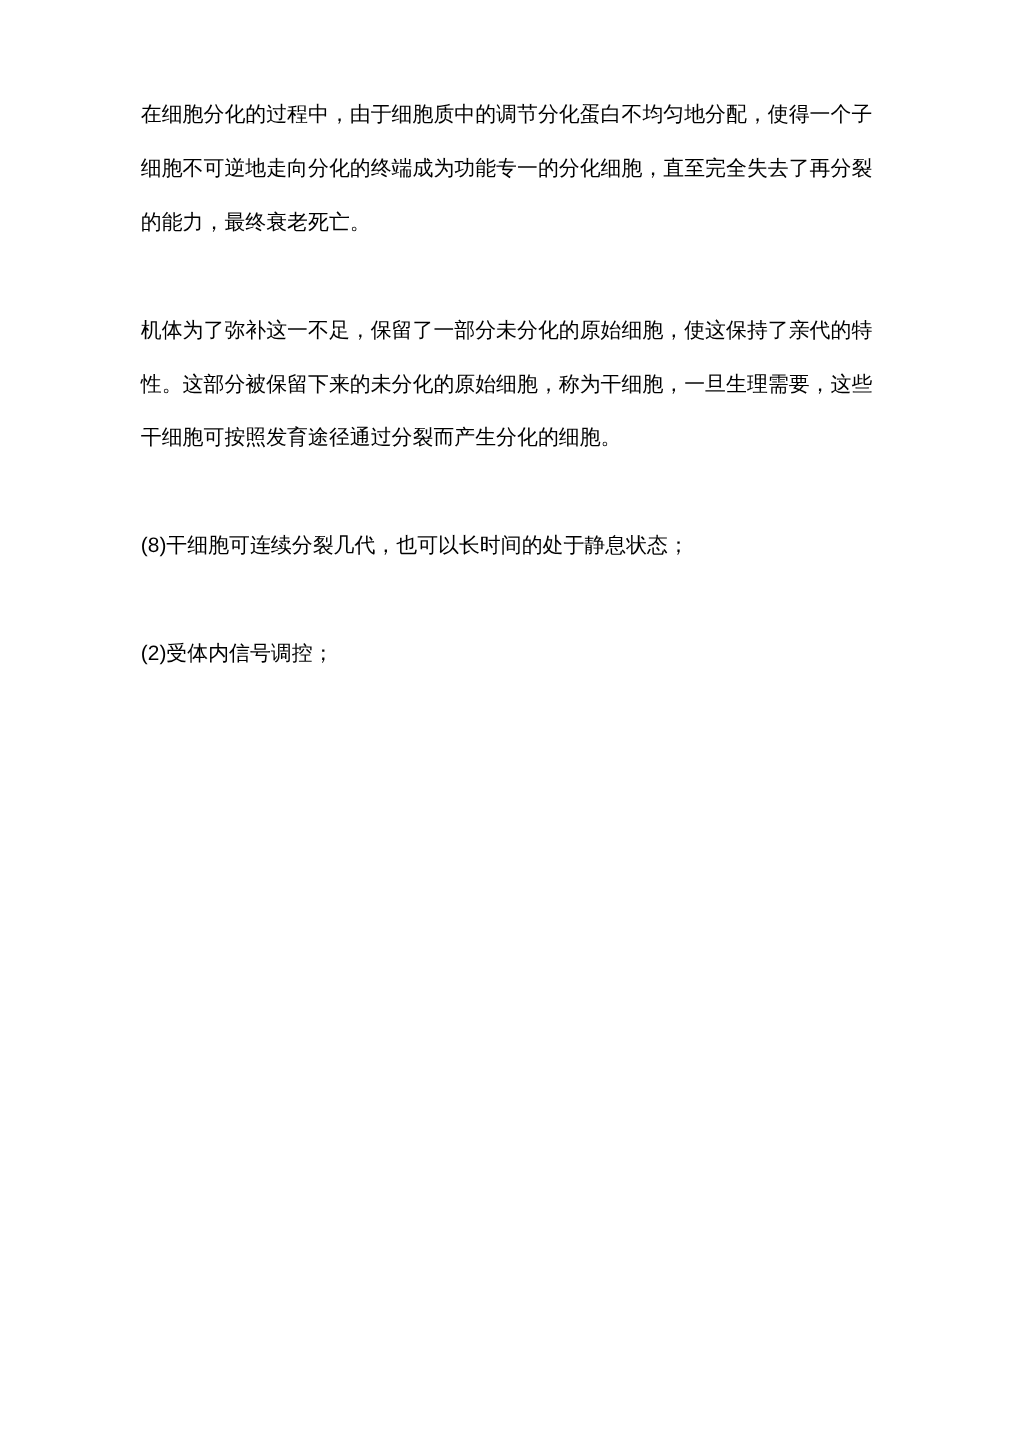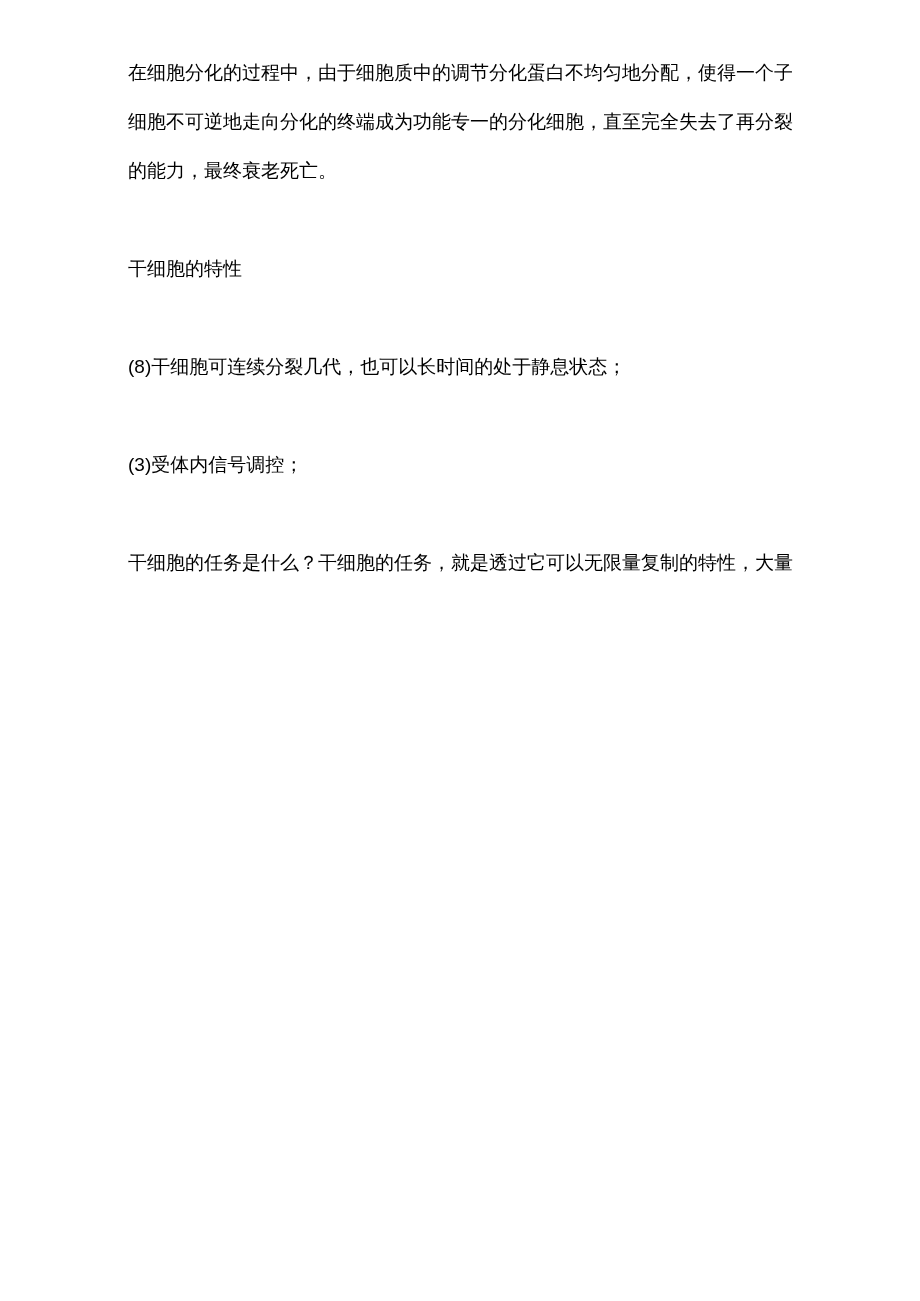--- a/index.html
+++ b/index.html
@@ -11,36 +11,35 @@
     width: 920px;
     height: 1301px;
     overflow: hidden;
     font-family: "Liberation Sans", sans-serif;
   }
   .page {
     box-sizing: border-box;
     width: 920px;
     height: 1301px;
     background: #ffffff;
-    padding: 48px 127px 0 128px;
+    padding: 80px 127px 0 128px;
   }
   .doc p {
     width: 665px;
     margin: 0 0 49px 0;
     font-size: 19px;
     line-height: 49px;
     color: #000000;
     text-align: justify;
     letter-spacing: 0;
   }
 </style>
 </head>
 <body>
 
 <div class="page">
   <div class="doc">
     <p>在细胞分化的过程中，由于细胞质中的调节分化蛋白不均匀地分配，使得一个子细胞不可逆地走向分化的终端成为功能专一的分化细胞，直至完全失去了再分裂的能力，最终衰老死亡。</p>
-    <p>干细胞的特性</p>
+    <p>机体为了弥补这一不足，保留了一部分未分化的原始细胞，使这保持了亲代的特性。这部分被保留下来的未分化的原始细胞，称为干细胞，一旦生理需要，这些干细胞可按照发育途径通过分裂而产生分化的细胞。</p>
     <p>(8)干细胞可连续分裂几代，也可以长时间的处于静息状态；</p>
-    <p>(3)受体内信号调控；</p>
-    <p>干细胞的任务是什么？干细胞的任务，就是透过它可以无限量复制的特性，大量</p>
+    <p>(2)受体内信号调控；</p>
   </div>
 </div>
 
 </body></html>

